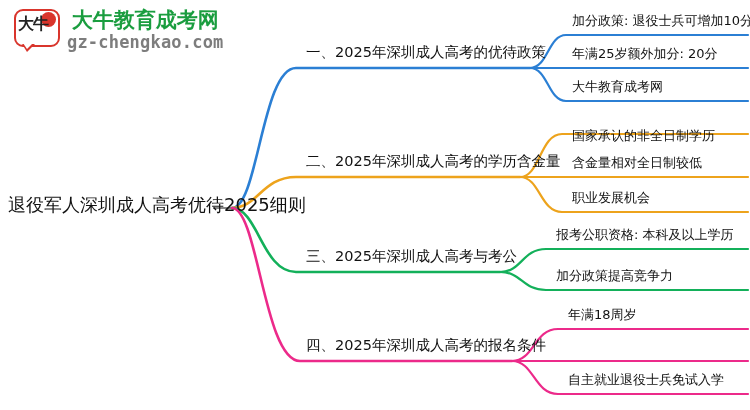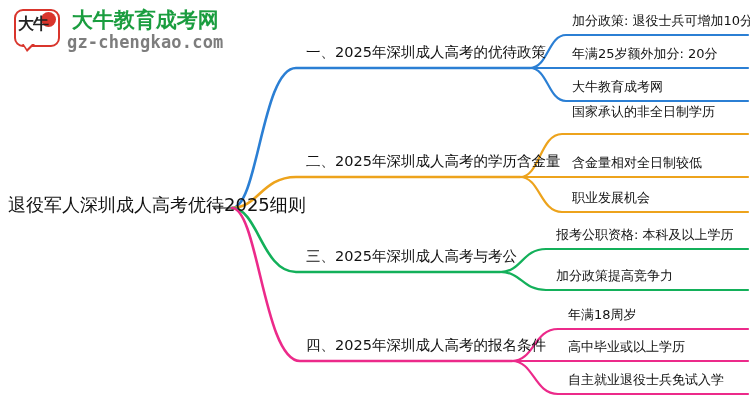--- a/index.html
+++ b/index.html
@@ -123,24 +123,23 @@
 
   <div class="branch-label" style="left:306px; top:44px;">一、2025年深圳成人高考的优待政策</div>
   <div class="branch-label" style="left:306px; top:153px;">二、2025年深圳成人高考的学历含金量</div>
   <div class="branch-label" style="left:306px; top:248px;">三、2025年深圳成人高考与考公</div>
   <div class="branch-label" style="left:306px; top:337px;">四、2025年深圳成人高考的报名条件</div>
 
   <div class="leaf-label" style="left:572px; top:13px;">加分政策: 退役士兵可增加10分</div>
   <div class="leaf-label" style="left:572px; top:46px;">年满25岁额外加分: 20分</div>
   <div class="leaf-label" style="left:572px; top:79px;">大牛教育成考网</div>
 
-  <div class="leaf-label" style="left:572px; top:104px;">国家承认的非全日制学历</div>
+  <div class="leaf-label" style="left:572px; top:128px;">国家承认的非全日制学历</div>
   <div class="leaf-label" style="left:572px; top:155px;">含金量相对全日制较低</div>
   <div class="leaf-label" style="left:572px; top:190px;">职业发展机会</div>
 
   <div class="leaf-label" style="left:556px; top:227px;">报考公职资格: 本科及以上学历</div>
   <div class="leaf-label" style="left:556px; top:268px;">加分政策提高竞争力</div>
 
   <div class="leaf-label" style="left:568px; top:307px;">年满18周岁</div>
-  <div class="leaf-label" style="left:568px; top:339px;">高中毕业或以上学历</div>
   <div class="leaf-label" style="left:568px; top:372px;">自主就业退役士兵免试入学</div>
 
 </div>
 
 </body></html>

